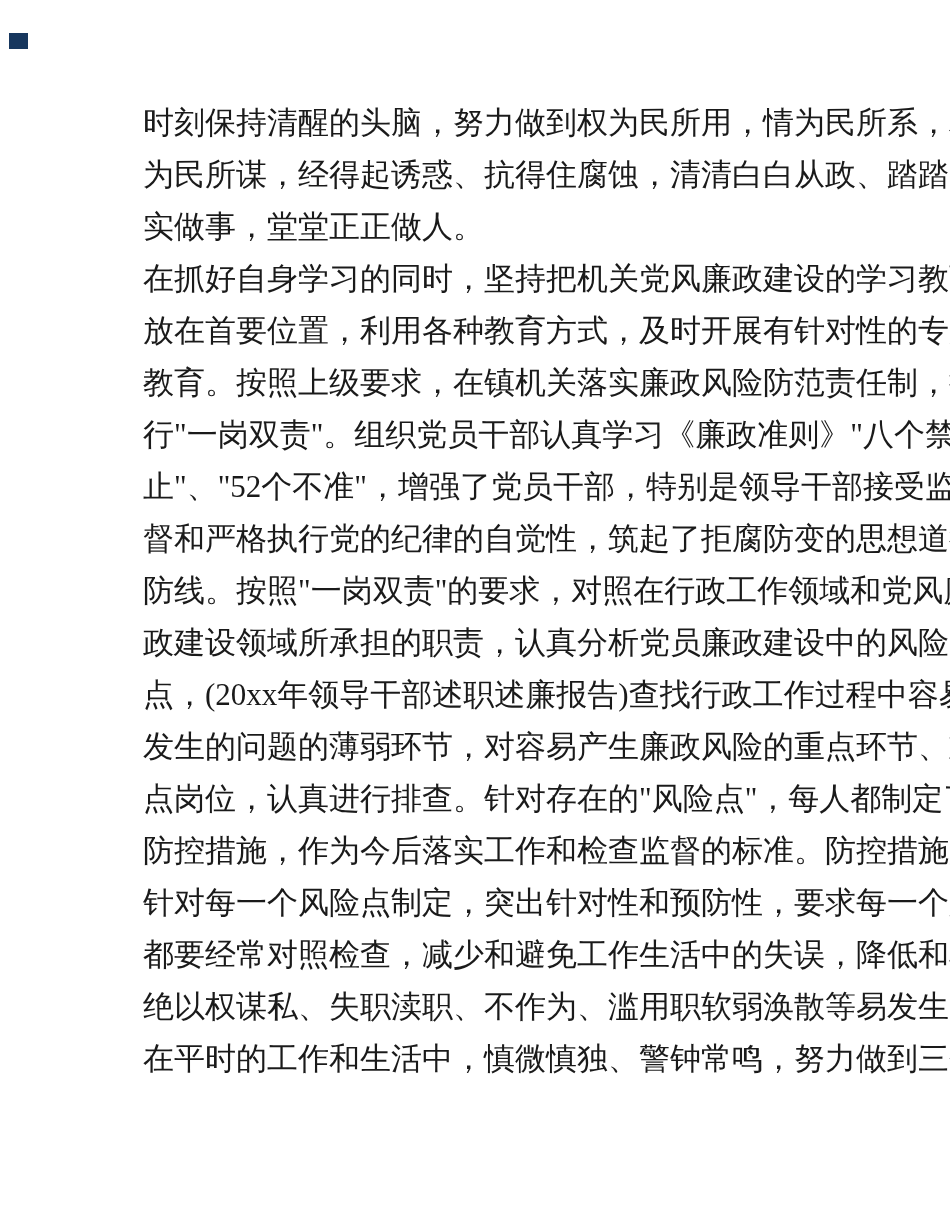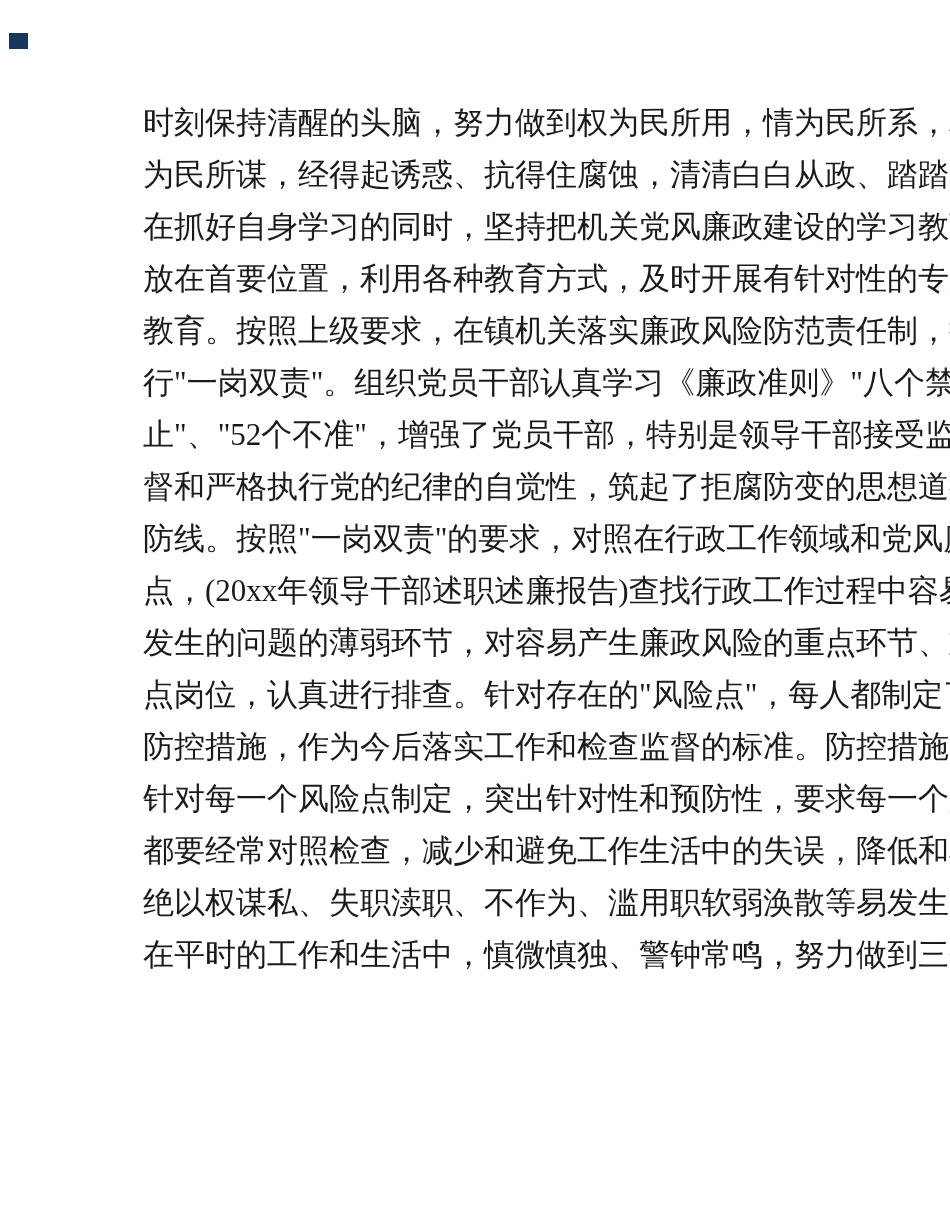--- a/index.html
+++ b/index.html
@@ -47,27 +47,29 @@
 </style>
 </head>
 <body style="background: rgb(255, 255, 255);">
 
 <div class="corner-marker" style="background: rgb(23, 55, 94);"></div>
 
 <div class="doc-page">
   <div id="doc-lines">
       <div class="text-line" style="color: rgb(26, 26, 26);">时刻保持清醒的头脑，努力做到权为民所用，情为民所系，利</div>
       <div class="text-line" style="color: rgb(26, 26, 26);">为民所谋，经得起诱惑、抗得住腐蚀，清清白白从政、踏踏实</div>
+      <div class="text-line no-stretch" style="color: rgb(26, 26, 26);">实做事，堂堂正正做人。</div>
       <div class="text-line" style="color: rgb(26, 26, 26);">在抓好自身学习的同时，坚持把机关党风廉政建设的学习教育</div>
       <div class="text-line" style="color: rgb(26, 26, 26);">放在首要位置，利用各种教育方式，及时开展有针对性的专题</div>
       <div class="text-line" style="color: rgb(26, 26, 26);">教育。按照上级要求，在镇机关落实廉政风险防范责任制，推</div>
       <div class="text-line" style="color: rgb(26, 26, 26);">行"一岗双责"。组织党员干部认真学习《廉政准则》"八个禁</div>
       <div class="text-line" style="color: rgb(26, 26, 26);">止"、"52个不准"，增强了党员干部，特别是领导干部接受监</div>
       <div class="text-line" style="color: rgb(26, 26, 26);">督和严格执行党的纪律的自觉性，筑起了拒腐防变的思想道德</div>
       <div class="text-line" style="color: rgb(26, 26, 26);">防线。按照"一岗双责"的要求，对照在行政工作领域和党风廉</div>
+      <div class="text-line no-stretch" style="color: rgb(26, 26, 26);">政建设领域所承担的职责，认真分析党员廉政建设中的风险</div>
       <div class="text-line" style="color: rgb(26, 26, 26);">点，(20xx年领导干部述职述廉报告)查找行政工作过程中容易</div>
       <div class="text-line" style="color: rgb(26, 26, 26);">发生的问题的薄弱环节，对容易产生廉政风险的重点环节、重</div>
       <div class="text-line" style="color: rgb(26, 26, 26);">点岗位，认真进行排查。针对存在的"风险点"，每人都制定了</div>
       <div class="text-line" style="color: rgb(26, 26, 26);">防控措施，作为今后落实工作和检查监督的标准。防控措施是</div>
       <div class="text-line" style="color: rgb(26, 26, 26);">针对每一个风险点制定，突出针对性和预防性，要求每一个人</div>
       <div class="text-line" style="color: rgb(26, 26, 26);">都要经常对照检查，减少和避免工作生活中的失误，降低和杜</div>
       <div class="text-line" style="color: rgb(26, 26, 26);">绝以权谋私、失职渎职、不作为、滥用职软弱涣散等易发生的</div>
       <div class="text-line" style="color: rgb(26, 26, 26);">在平时的工作和生活中，慎微慎独、警钟常鸣，努力做到三个</div>
     </div>
 </div>

